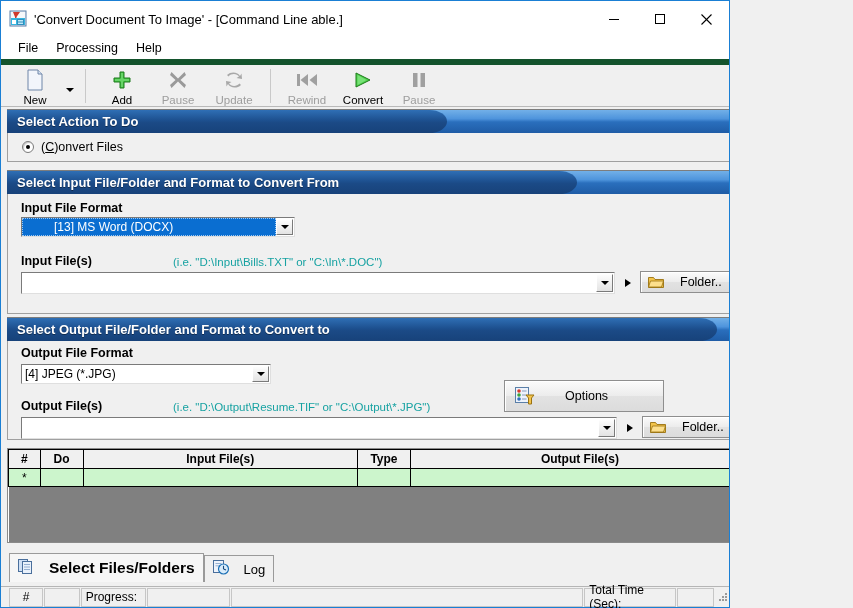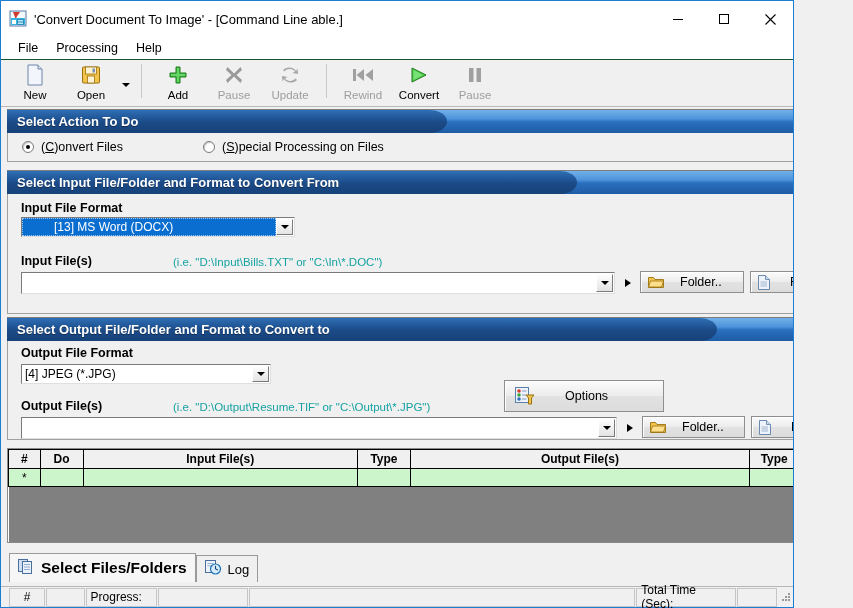--- a/index.html
+++ b/index.html
@@ -4,21 +4,21 @@
 <style>
   html,body{margin:0;padding:0;}
   body{
     width:853px;height:608px;overflow:hidden;
     background:#f0f0f0;
     font-family:"Liberation Sans", sans-serif;
     font-size:12px;color:#000;
     -webkit-font-smoothing:none;
   }
   .win{
-    width:794px;height:608px;box-sizing:border-box;
+    width:730px;height:608px;box-sizing:border-box;
     border:1px solid #1a7fd4;
     background:#f0f0f0;
     display:flex;flex-direction:column;
     position:relative;
   }
 
   
   .titlebar{
     height:36px;flex:0 0 36px;background:#ffffff;
     display:flex;align-items:center;
@@ -34,21 +34,21 @@
   
   .menubar{
     height:22px;flex:0 0 22px;background:#ffffff;
     display:flex;align-items:center;padding-left:8px;box-sizing:border-box;
   }
   .menu-item{padding:2px 9px;font-size:12.5px;color:#000;}
 
   
   .toolbar{
     height:48px;flex:0 0 48px;background:#f0f0f0;
-    border-top:1px solid #14532d;border-bottom:1px solid #b9b9b9;
+    border-top:6px solid #14532d;border-bottom:1px solid #b9b9b9;
     display:flex;align-items:flex-start;padding-left:6px;box-sizing:border-box;
     position:relative;
   }
   .tb-btn{
     width:56px;height:46px;display:flex;flex-direction:column;
     align-items:center;justify-content:flex-start;padding-top:3px;box-sizing:border-box;
   }
   .tb-btn .ico{height:24px;display:flex;align-items:center;justify-content:center;}
   .tb-btn .lbl{font-size:11.5px;margin-top:2px;color:#000;white-space:nowrap;}
   .tb-btn.dis .lbl{color:#9d9d9d;}
@@ -153,21 +153,21 @@
     background:#ccf5cc;border-right:1px solid #000;border-bottom:1px solid #000;
     height:18px;padding:0;font-size:12px;text-align:center;box-sizing:border-box;
   }
   .grid tr td:first-child, .grid tr th:first-child{border-left:1px solid #000;}
   .grid th:first-child, .grid td:first-child{border-left:1px solid #000;}
   .grid thead tr th{border-top:1px solid #000;}
 
   
   .tabs{position:absolute;display:flex;align-items:flex-end;}
   .tab{
-    display:flex;align-items:center;gap:6px;
+    display:flex;align-items:center;gap:14px;
     border:1px solid #9a9a9a;border-bottom:none;box-sizing:border-box;
     background:#f0f0f0;padding:0 8px;height:27px;
   }
   .tab.active{height:29px;background:#f6f6f6;font-weight:bold;font-size:15px;}
   .tab .tlbl{font-size:13px;}
   .tab.active .tlbl{font-size:15.5px;font-weight:bold;}
 
   
   .status{
     position:absolute;left:0;right:0;bottom:0;height:21px;
@@ -232,31 +232,20 @@
     <div class="tb-btn">
       <div class="ico">
         <svg width="20" height="22" viewBox="0 0 20 22">
           <path d="M3 1 h10 l4 4 v16 h-14 z" fill="#f2f5fb" stroke="#6f86a8" stroke-width="1"></path>
           <path d="M13 1 v4 h4" fill="#d7e2f2" stroke="#6f86a8" stroke-width="1"></path>
         </svg>
       </div>
       <div class="lbl">New</div>
     </div>
 
-    <div class="tb-btn">
-      <div class="ico">
-        <svg width="22" height="22" viewBox="0 0 22 22">
-          <rect x="2.5" y="3" width="17" height="16" rx="1" fill="#f3c44b" stroke="#9a7210" stroke-width="1"></rect>
-          <rect x="5.5" y="3" width="11" height="7" fill="#fdf3d2" stroke="#9a7210" stroke-width="0.8"></rect>
-          <rect x="7.5" y="12" width="7" height="7" fill="#fdf3d2" stroke="#9a7210" stroke-width="0.8"></rect>
-          <rect x="12.5" y="4.5" width="2.5" height="4" fill="#7e93b5"></rect>
-        </svg>
-      </div>
-      <div class="lbl">Open</div>
-    </div>
 
     <div class="tb-arrow">
       <span class="caret"></span>
     </div>
 
     <div class="tb-sep"></div>
 
     <div class="tb-btn">
       <div class="ico">
         <svg width="20" height="20" viewBox="0 0 20 20">
@@ -325,24 +314,20 @@
     <div style="position:absolute;left:6px;top:2px;width:841px;">
       <div class="sec-head">
         <div class="cap" style="width:440px;"></div>
         <div class="cap-txt">Select Action To Do</div>
       </div>
       <div class="sec-body" style="height:29px;">
         <div style="display:flex;align-items:center;height:27px;">
           <div class="radio-row" style="padding-left:14px;">
             <span class="radio on"></span>
             <span class="radio-lbl">(<span class="ul">C</span><span>)onvert Files</span></span>
-          </div>
-          <div class="radio-row" style="padding-left:80px;">
-            <span class="radio"></span>
-            <span class="radio-lbl">(<span class="ul">S</span><span>)pecial Processing on Files</span></span>
           </div>
         </div>
       </div>
     </div>
 
     <div style="position:absolute;left:6px;top:63px;width:841px;">
       <div class="sec-head">
         <div class="cap" style="width:570px;"></div>
         <div class="cap-txt">Select Input File/Folder and Format to Convert From</div>
       </div>

